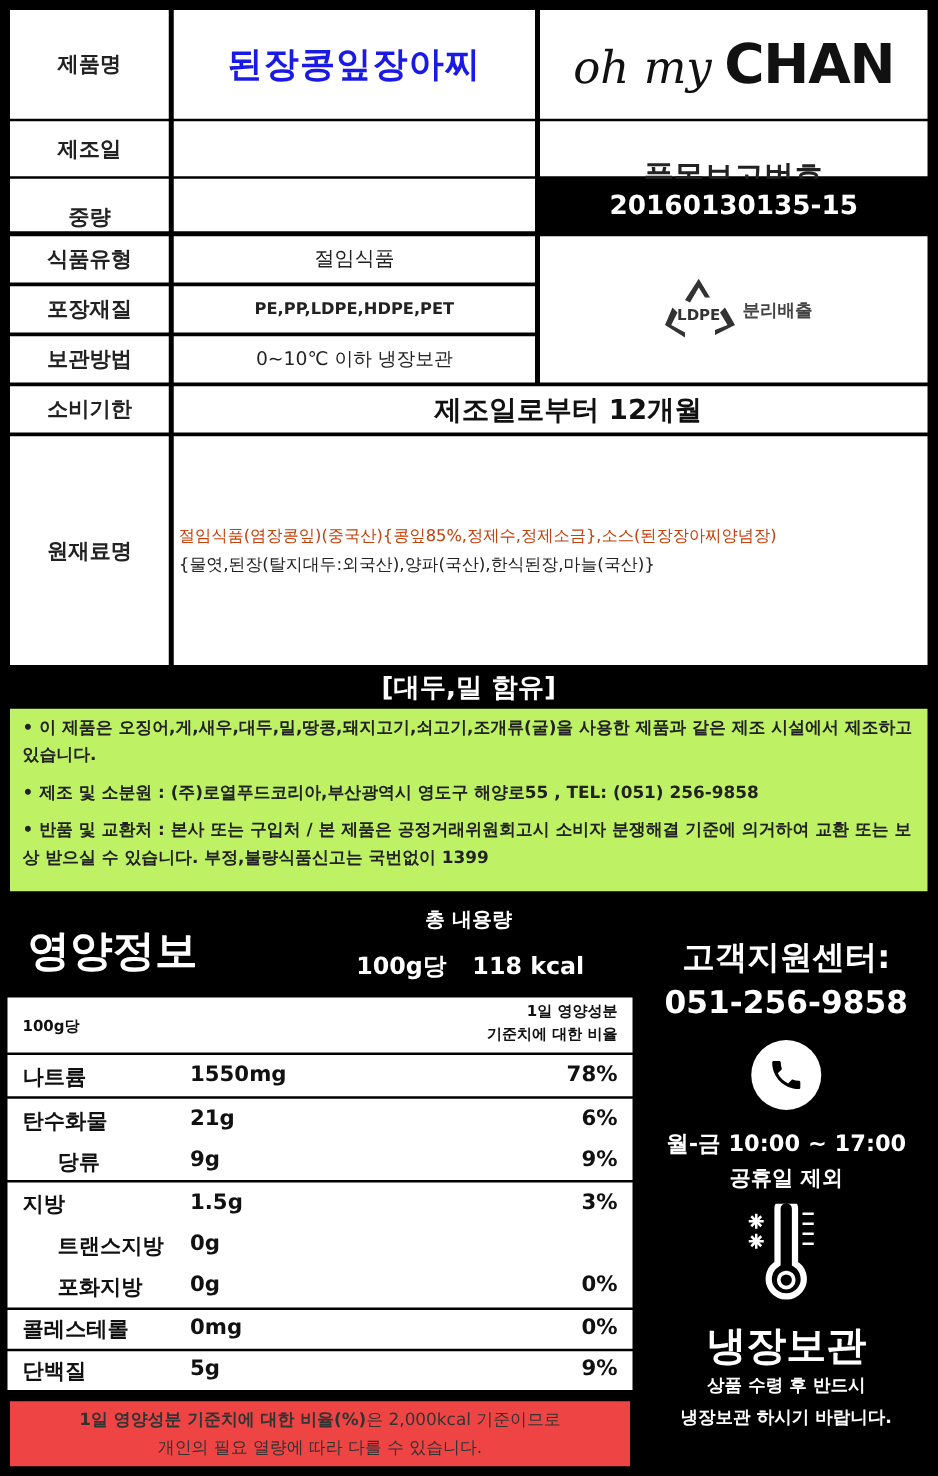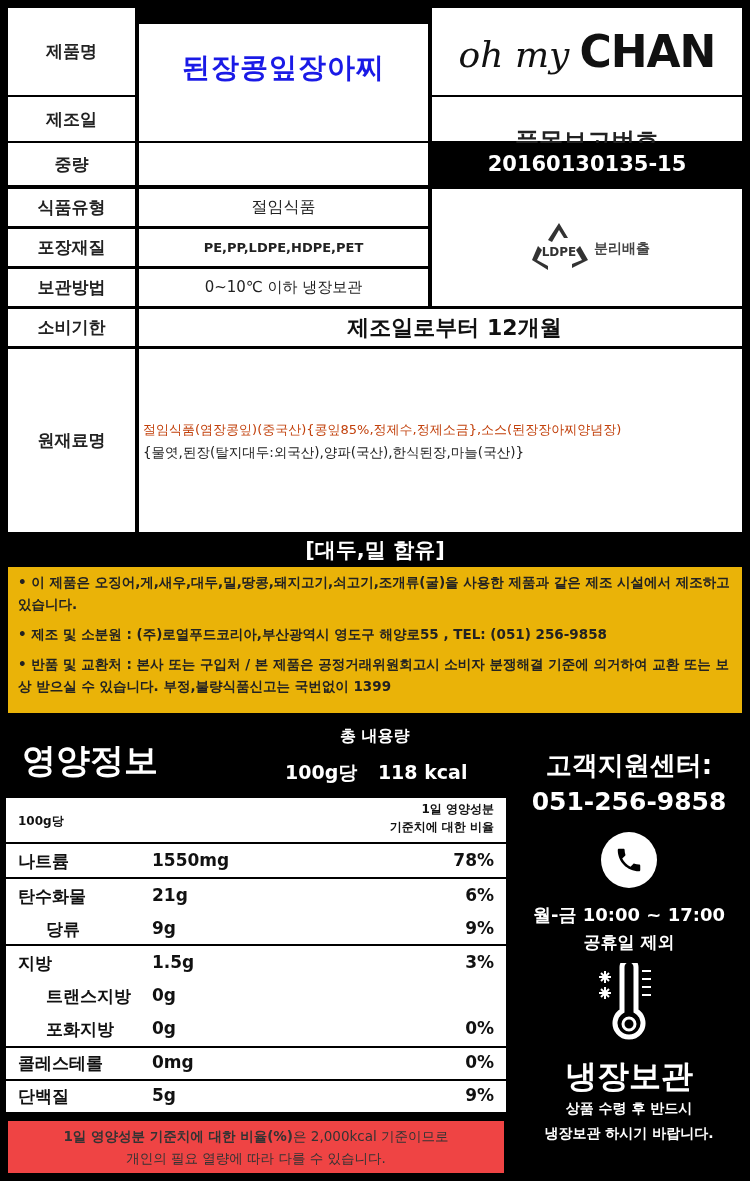--- a/index.html
+++ b/index.html
@@ -7,60 +7,60 @@
          font-family:"DejaVu Sans","Liberation Sans",sans-serif; color:#111; }
   .abs { position:absolute; box-sizing:border-box; }
   .cell { position:absolute; box-sizing:border-box; background:#fff; display:flex; align-items:center; justify-content:center; text-align:center; }
   .lbl { font-size:17px; font-weight:bold; color:#222; }
   .val { font-size:15px; font-weight:bold; color:#222; }
   .blk { background:#000; color:#fff; }
   .title-blue { color:#1a1ae6; font-size:28px; font-weight:bold; letter-spacing:1px; }
   .logo { font-size:40px; }
   .logo .script { font-family:"DejaVu Serif",serif; font-style:italic; font-size:36px; font-weight:normal; margin-right:10px; }
   .logo .brand { font-family:"DejaVu Sans",sans-serif; font-weight:bold; font-size:44px; letter-spacing:-1px; }
-  .notes { background:#eab308; padding:4px 10px; font-size:13.5px; font-weight:bold; color:#222; line-height:22px; }
+  .notes { background:#bef264; padding:4px 10px; font-size:13.5px; font-weight:bold; color:#222; line-height:22px; }
   .notes p { margin:0 0 8px 0; }
   .nut-row { position:absolute; left:6px; width:500px; background:#fff; box-sizing:border-box; }
   .nut-line { position:relative; height:33px; font-weight:bold; font-size:17px; }
   .nut-line span { position:absolute; top:6px; }
   .n-name { left:12px; }
   .n-name.sub { left:40px; }
   .n-amt { left:146px; }
   .n-pct { right:12px; }
   .white { color:#fff; }
 </style>
 </head>
 <body>
 
 <div class="abs" style="left:6px;top:6px;width:738px;height:527px;background:#000;">
 </div>
 
 <div class="cell" style="left:8px;top:8px;width:127px;height:87px;">
   <span class="lbl">제품명</span>
 </div>
-<div class="cell" style="left:139px;top:24px;width:289px;height:87px;">
+<div class="cell" style="left:139px;top:8px;width:289px;height:87px;">
   <span class="title-blue">된장콩잎장아찌</span>
 </div>
 <div class="cell" style="left:432px;top:8px;width:310px;height:87px;">
   <span class="logo">
     <span class="script">oh my</span><span class="brand">CHAN</span>
   </span>
 </div>
 
 <div class="cell" style="left:8px;top:97px;width:127px;height:44px;">
   <span class="lbl">제조일</span>
 </div>
 <div class="cell" style="left:139px;top:97px;width:289px;height:44px;">
   <span class="val"></span>
 </div>
 <div class="cell" style="left:432px;top:97px;width:310px;height:44px;">
   <span style="font-size:24px;font-weight:bold;color:#222;margin-top:44px;">품목보고번호</span>
 </div>
 
-<div class="cell" style="left:8px;top:143px;width:127px;height:42px;">
+<div class="cell" style="left:8px;top:143px;width:127px;height:42px;align-items:flex-end;">
   <span class="lbl">중량</span>
 </div>
 <div class="cell" style="left:139px;top:143px;width:289px;height:42px;">
   <span class="val"></span>
 </div>
 <div class="cell blk" style="left:432px;top:143px;width:310px;height:42px;background:#000;">
   <span style="font-size:21px;font-weight:bold;color:#fff;">20160130135-15</span>
 </div>
 
 <div class="cell" style="left:8px;top:189px;width:127px;height:37px;">

